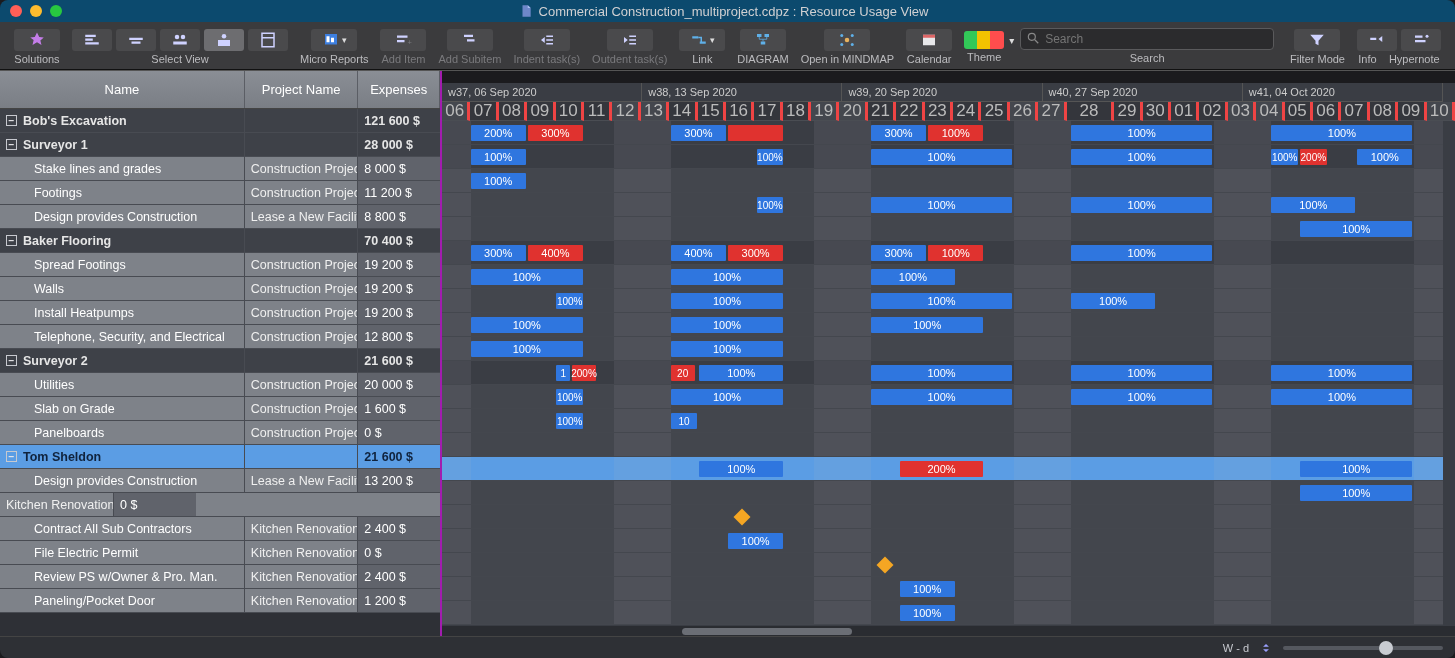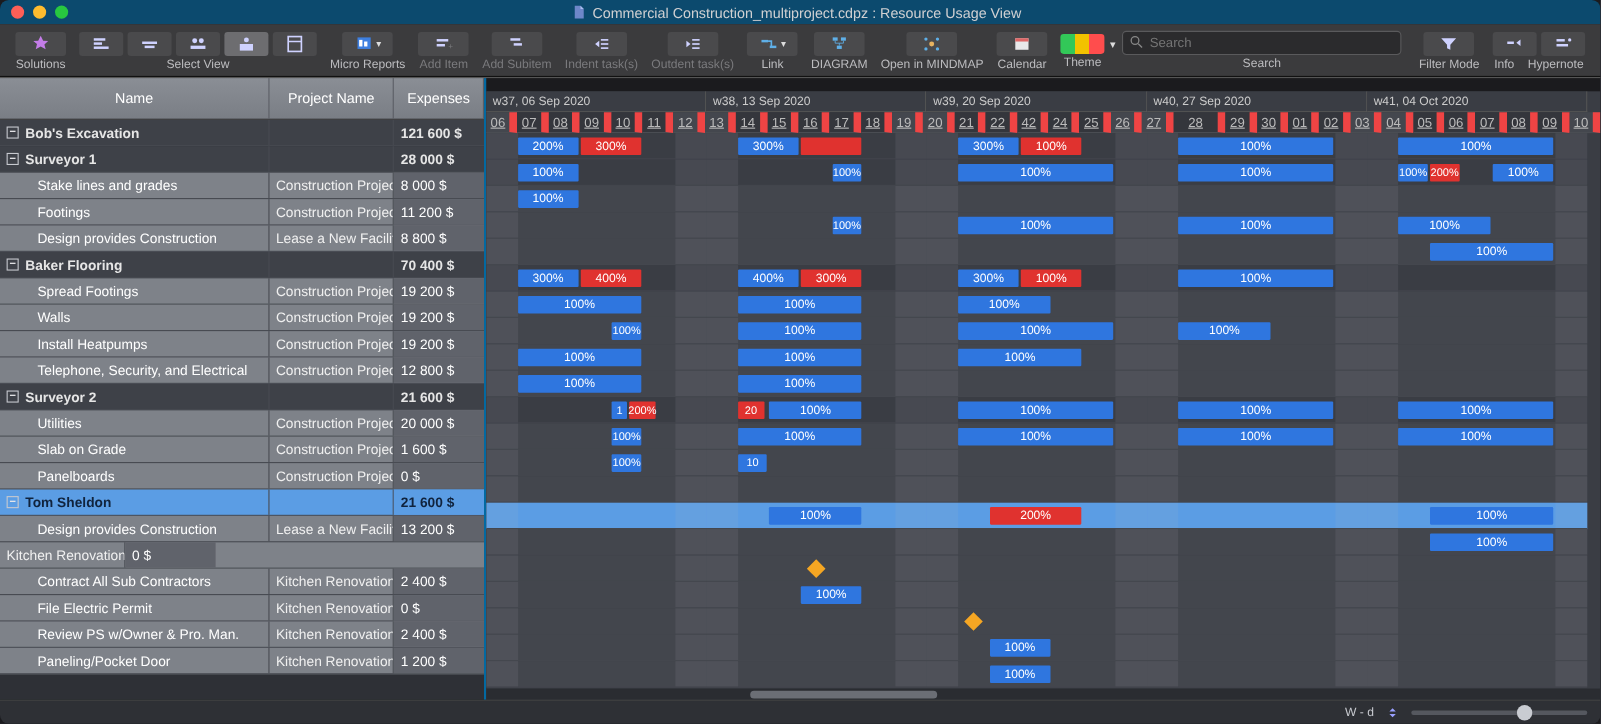--- a/index.html
+++ b/index.html
@@ -36,21 +36,21 @@
   .tb-btn svg { width:18px; height:18px; fill:#cfd2ff; }
   .tb-label { font-size:11px; color:#bcbcbf; margin-top:2px; white-space:nowrap;text-align:center;}
   .tb-label.dim { color:#7a7a7d; }
   .search-wrap { flex:1; display:flex; align-items:center; padding:6px 10px 0 10px; flex-direction:column;}
   .search-input { width:100%; height:22px; background:#2b2b2d; border:1px solid #5a5a5c; border-radius:4px; color:#aaa; padding:0 8px 0 24px; font-size:12px;}
   .search-rel { position:relative; width:100%; }
   .search-rel .mag { position:absolute; left:6px; top:3px; fill:#888; width:14px; height:14px;}
 
   
   .main { display:flex; height:calc(658px - 22px - 48px - 22px); border-top:1px solid #555; }
-  .left-pane { width:442px; display:flex; flex-direction:column; border-right:2px solid #0369a1; background:#2e3036;}
+  .left-pane { width:442px; display:flex; flex-direction:column; border-right:2px solid #a21caf; background:#2e3036;}
   .right-pane { flex:1; overflow:hidden; position:relative; background:#3a3d44;margin-top:12px;}
 
   
   .lh-row { display:flex; height:38px; background:linear-gradient(#8a8e95,#7a7e85); border-bottom:1px solid #444; }
   .lh-cell { display:flex; align-items:center; justify-content:center; color:#fff; font-size:13px; border-right:1px solid #5b5e65;}
   .col-name { width:246px; }
   .col-proj { width:114px; }
   .col-exp  { width:82px; }
 
   
@@ -69,21 +69,21 @@
   .row.selected { background:#5b9de4 !important; }
   .row.selected .cell { color:#10233d; font-weight:600; }
   .row.selected .cell.exp { background:#5b9de4; }
   .expander { width:11px; height:11px; border:1px solid #c7c9cf; margin-right:6px; display:flex; align-items:center; justify-content:center; font-size:10px; line-height:10px; color:#e8e8ea; cursor:pointer;}
   .indent { display:inline-block; width:28px; }
 
   
   .rh { display:flex; flex-direction:column; }
   .rh-weeks, .rh-days { display:flex; }
   .wk { height:19px; background:#3a3d44; border-right:1px solid #555; border-bottom:1px solid #555; font-size:11px; color:#ccc; display:flex; align-items:center; padding-left:6px;}
-  .day { height:19px; background:#34363c; border-right:7px solid #ef4444; border-bottom:1px solid #4a4d53; font-size:12px; color:#bbb; display:flex; align-items:center; justify-content:center;text-decoration:underline;}
+  .day { height:19px; background:#34363c; border-right:3px solid #ef4444; border-bottom:1px solid #4a4d53; font-size:17px; color:#bbb; display:flex; align-items:center; justify-content:center;}
   .day.wkend { background:#44474e; }
 
   
   .grid-body { position:relative; }
   .grid-row { position:relative; height:24px; border-bottom:1px solid #44474e; }
   .grid-row.parent-bg { background:#3a3d44; }
   .grid-row.child-bg  { background:#43464d; }
   .grid-row.selected-bg { background:#5b9de4; }
   .wkend-col { position:absolute; top:0; bottom:0; background:rgba(185,190,200,0.10); }
 
@@ -534,21 +534,21 @@
           <div class="day wkend" style="width: 28.6px;">13</div>
           <div class="day" style="width: 28.6px;">14</div>
           <div class="day" style="width: 28.6px;">15</div>
           <div class="day" style="width: 28.6px;">16</div>
           <div class="day" style="width: 28.6px;">17</div>
           <div class="day" style="width: 28.6px;">18</div>
           <div class="day wkend" style="width: 28.6px;">19</div>
           <div class="day wkend" style="width: 28.6px;">20</div>
           <div class="day" style="width: 28.6px;">21</div>
           <div class="day" style="width: 28.6px;">22</div>
-          <div class="day" style="width: 28.6px;">42</div>
+          <div class="day" style="width: 28.6px;">23</div>
           <div class="day" style="width: 28.6px;">24</div>
           <div class="day" style="width: 28.6px;">25</div>
           <div class="day wkend" style="width: 28.6px;">26</div>
           <div class="day wkend" style="width: 28.6px;">27</div>
           <div class="day" style="width: 48px;">28</div>
           <div class="day" style="width: 28.6px;">29</div>
           <div class="day" style="width: 28.6px;">30</div>
           <div class="day" style="width: 28.6px;">01</div>
           <div class="day" style="width: 28.6px;">02</div>
           <div class="day wkend" style="width: 28.6px;">03</div>

